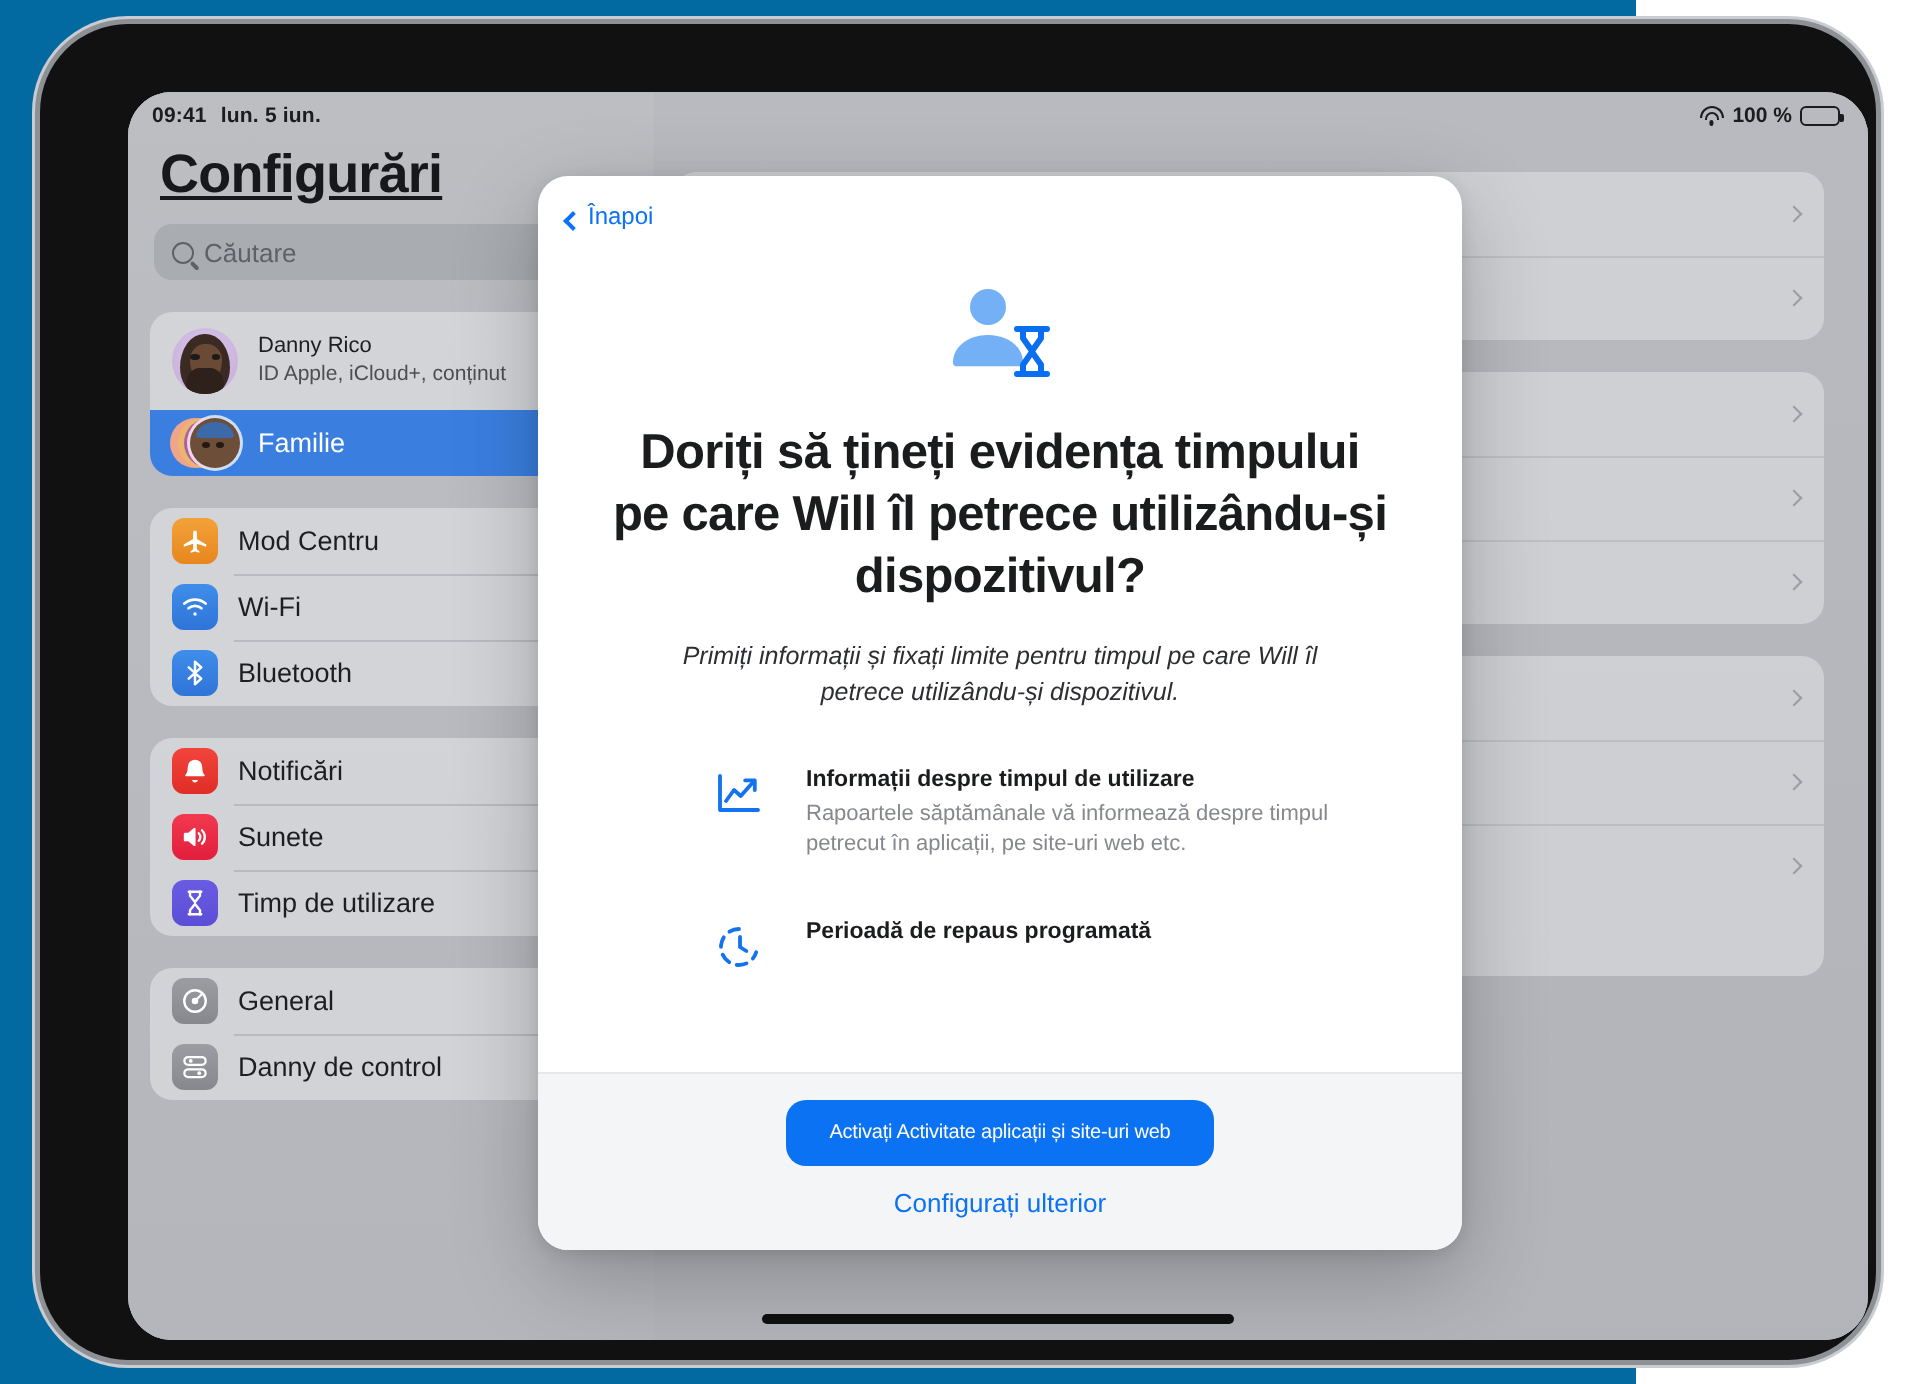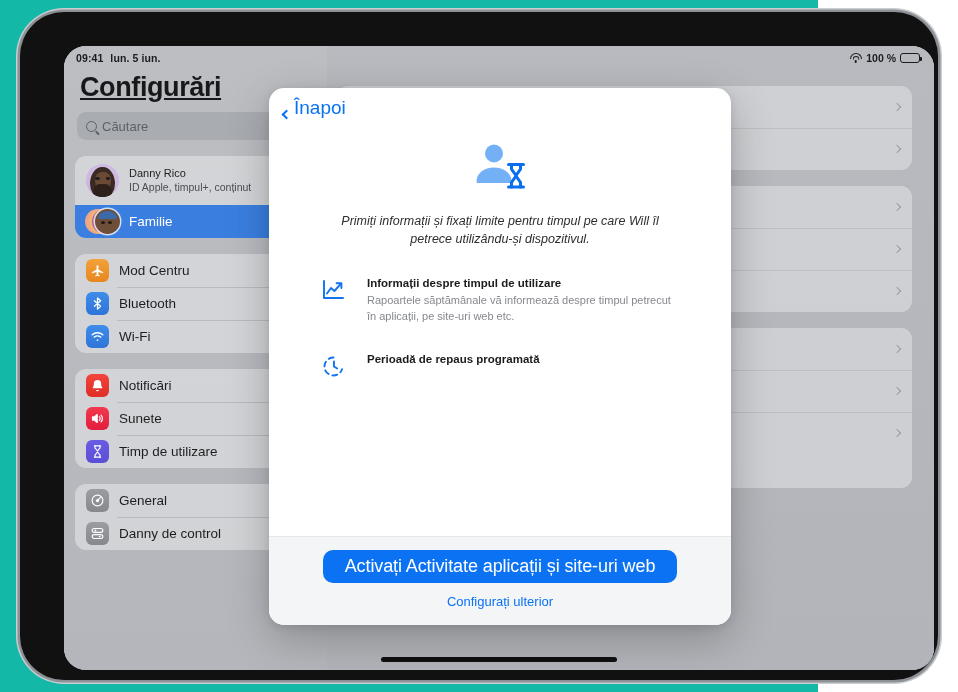--- a/index.html
+++ b/index.html
@@ -11,21 +11,21 @@
     background: #ffffff;
     font-family: "Liberation Sans", sans-serif;
     -webkit-font-smoothing: antialiased;
   }
 
   
   #stage {
     position: relative;
     width: 818px;
     height: 692px;
-    background: #14b8a6;
+    background: #0369a1;
   }
 
   .bezel {
     position: absolute;
     left: 20px;
     top: 12px;
     width: 918px;
     height: 668px;
     background: #111112;
     border-radius: 44px;
@@ -317,21 +317,21 @@
   }
 
   .sheet-nav {
     height: 40px;
     display: flex; align-items: center;
     padding: 0 14px;
     flex: 0 0 auto;
   }
   .back-btn {
     display: inline-flex; align-items: flex-end; gap: 4px;
-    color: #0a72f5; font-size: 19px;
+    color: #0a72f5; font-size: 12px;
     cursor: pointer;
   }
   .back-chev {
     width: 7px; height: 7px;
     border-left: 2px solid #0a72f5;
     border-bottom: 2px solid #0a72f5;
     transform: rotate(45deg);
     margin-bottom: 1px;
   }
 
@@ -363,21 +363,21 @@
   .sheet-sub {
     font-size: 12.5px;
     color: #2d2e31;
     text-align: center;
     line-height: 1.45;
     padding: 0 52px;
     margin-bottom: 28px;
     font-style: italic;
   }
 
-  .features { padding: 0 52px 0 98px; }
+  .features { padding: 0 52px 0 98px; margin-left: 36px; }
   .feature {
     display: flex;
     gap: 0;
     position: relative;
     margin-bottom: 28px;
   }
   .feature-icon {
     position: absolute;
     left: -48px;
     top: 2px;
@@ -401,21 +401,21 @@
     padding: 13px 0 16px 0;
     display: flex;
     flex-direction: column;
     align-items: center;
     gap: 11px;
     z-index: 5;
   }
   .primary-btn {
     background: #0b72f4;
     color: #ffffff;
-    font-size: 18px;
+    font-size: 10px;
     border: none;
     border-radius: 10px;
     height: 33px;
     padding: 0 22px;
     cursor: pointer;
     font-family: inherit;
     letter-spacing: -.1px;
   }
   .secondary-link {
     color: #0b72f4;
@@ -464,21 +464,21 @@
                 <span class="memo-hair"></span>
                 <span class="memo-face"></span>
                 <span class="memo-eyes">
                     <span></span>
                     <span></span>
                   </span>
                 <span class="memo-beard"></span>
               </span>
               <span class="acct-text">
                 <span class="acct-name">Danny Rico</span>
-                <span class="acct-sub">ID Apple, timpul+, conținut</span>
+                <span class="acct-sub">ID Apple, iCloud+, conținut</span>
               </span>
             </div>
             <div class="row selected">
               <span class="family-stack">
                 <i class="fs1"></i>
                   <i class="fs2"></i>
                   <i class="fs3"></i>
                   <i class="fs4"></i>
               </span>
               <span>Familie</span>
@@ -488,36 +488,36 @@
           <div class="group">
             <div class="row">
               <span class="icon-sq ic-airplane">
                 <svg viewBox="0 0 24 24" fill="currentColor">
                     <path d="M21 16.5v-1.7l-7.5-4.4V5.2c0-.9-.7-1.6-1.5-1.6s-1.5.7-1.5 1.6v5.2L3 14.8v1.7l7.5-2.3v4.4l-2 1.5v1.3l3.5-1 3.5 1v-1.3l-2-1.5v-4.4L21 16.5z"></path>
                   </svg>
               </span>
               <span>Mod Centru</span>
             </div>
             <div class="row">
-              <span class="icon-sq ic-bluetooth">
-                <svg viewBox="0 0 24 24" fill="none" stroke="currentColor" stroke-width="2" stroke-linejoin="round" stroke-linecap="round">
-                  <path d="M7 7.5 17 16.5 12 21V3l5 4.5L7 16.5"></path>
-                </svg>
-              </span>
-              <span>Bluetooth</span>
-            </div>
-            <div class="row">
               <span class="icon-sq ic-wifi">
                 <svg viewBox="0 0 24 24" fill="none" stroke="currentColor" stroke-width="2.2" stroke-linecap="round">
                   <path d="M3.5 9.2a13 13 0 0 1 17 0"></path>
                     <path d="M6.8 13a8.4 8.4 0 0 1 10.4 0"></path>
                   <circle cx="12" cy="17.6" r="1.4" fill="currentColor" stroke="none"></circle>
                 </svg>
               </span>
               <span>Wi-Fi</span>
+            </div>
+            <div class="row">
+              <span class="icon-sq ic-bluetooth">
+                <svg viewBox="0 0 24 24" fill="none" stroke="currentColor" stroke-width="2" stroke-linejoin="round" stroke-linecap="round">
+                  <path d="M7 7.5 17 16.5 12 21V3l5 4.5L7 16.5"></path>
+                </svg>
+              </span>
+              <span>Bluetooth</span>
             </div>
           </div>
 
           <div class="group">
             <div class="row">
               <span class="icon-sq ic-notif">
                 <svg viewBox="0 0 24 24" fill="currentColor">
                     <path d="M12 3a5.8 5.8 0 0 0-5.8 5.8c0 4.2-1.2 5.6-1.9 6.3-.4.4-.1 1.1.5 1.1h14.4c.6 0 .9-.7.5-1.1-.7-.7-1.9-2.1-1.9-6.3A5.8 5.8 0 0 0 12 3zm0 18.2c1.2 0 2.2-.9 2.3-2h-4.6c.1 1.1 1.1 2 2.3 2z"></path>
                   </svg>
               </span>
@@ -631,20 +631,21 @@
               <circle cx="24" cy="11.5" r="9" fill="#74b0f5"></circle>
               <path d="M6.5 39.5c0-8.4 7.8-14 17.5-14s17.5 5.6 17.5 14c0 .9-.7 1.6-1.6 1.6H8.1c-.9 0-1.6-.7-1.6-1.6z" fill="#74b0f5"></path>
               <g stroke="#0a6ef0" stroke-width="3" stroke-linecap="round" stroke-linejoin="round" fill="none">
                 <path d="M38.5 22.5h15M38.5 45h15"></path>
                 <path d="M41.5 22.5v4.6l4.5 6.4 4.5-6.4v-4.6"></path>
                 <path d="M41.5 45v-4.6l4.5-6.4 4.5 6.4V45"></path>
               </g>
             </svg>
           </div>
 
+          <div class="sheet-title">Doriți să țineți evidența timpului pe care Will îl petrece utilizându-și dispozitivul?</div>
           <div class="sheet-sub">Primiți informații și fixați limite pentru timpul pe care Will îl petrece utilizându-și dispozitivul.</div>
 
           <div class="features">
             <div class="feature">
               <span class="feature-icon">
                 <svg viewBox="0 0 26 24" fill="none" stroke="currentColor" stroke-width="1.9" stroke-linecap="round" stroke-linejoin="round">
                   <path d="M3 3v17h19"></path>
                   <path d="M6 15.5 10 10l3.4 3 6.4-7.2"></path>
                   <path d="M15.6 5.2h4.8v4.8"></path>
                 </svg>

